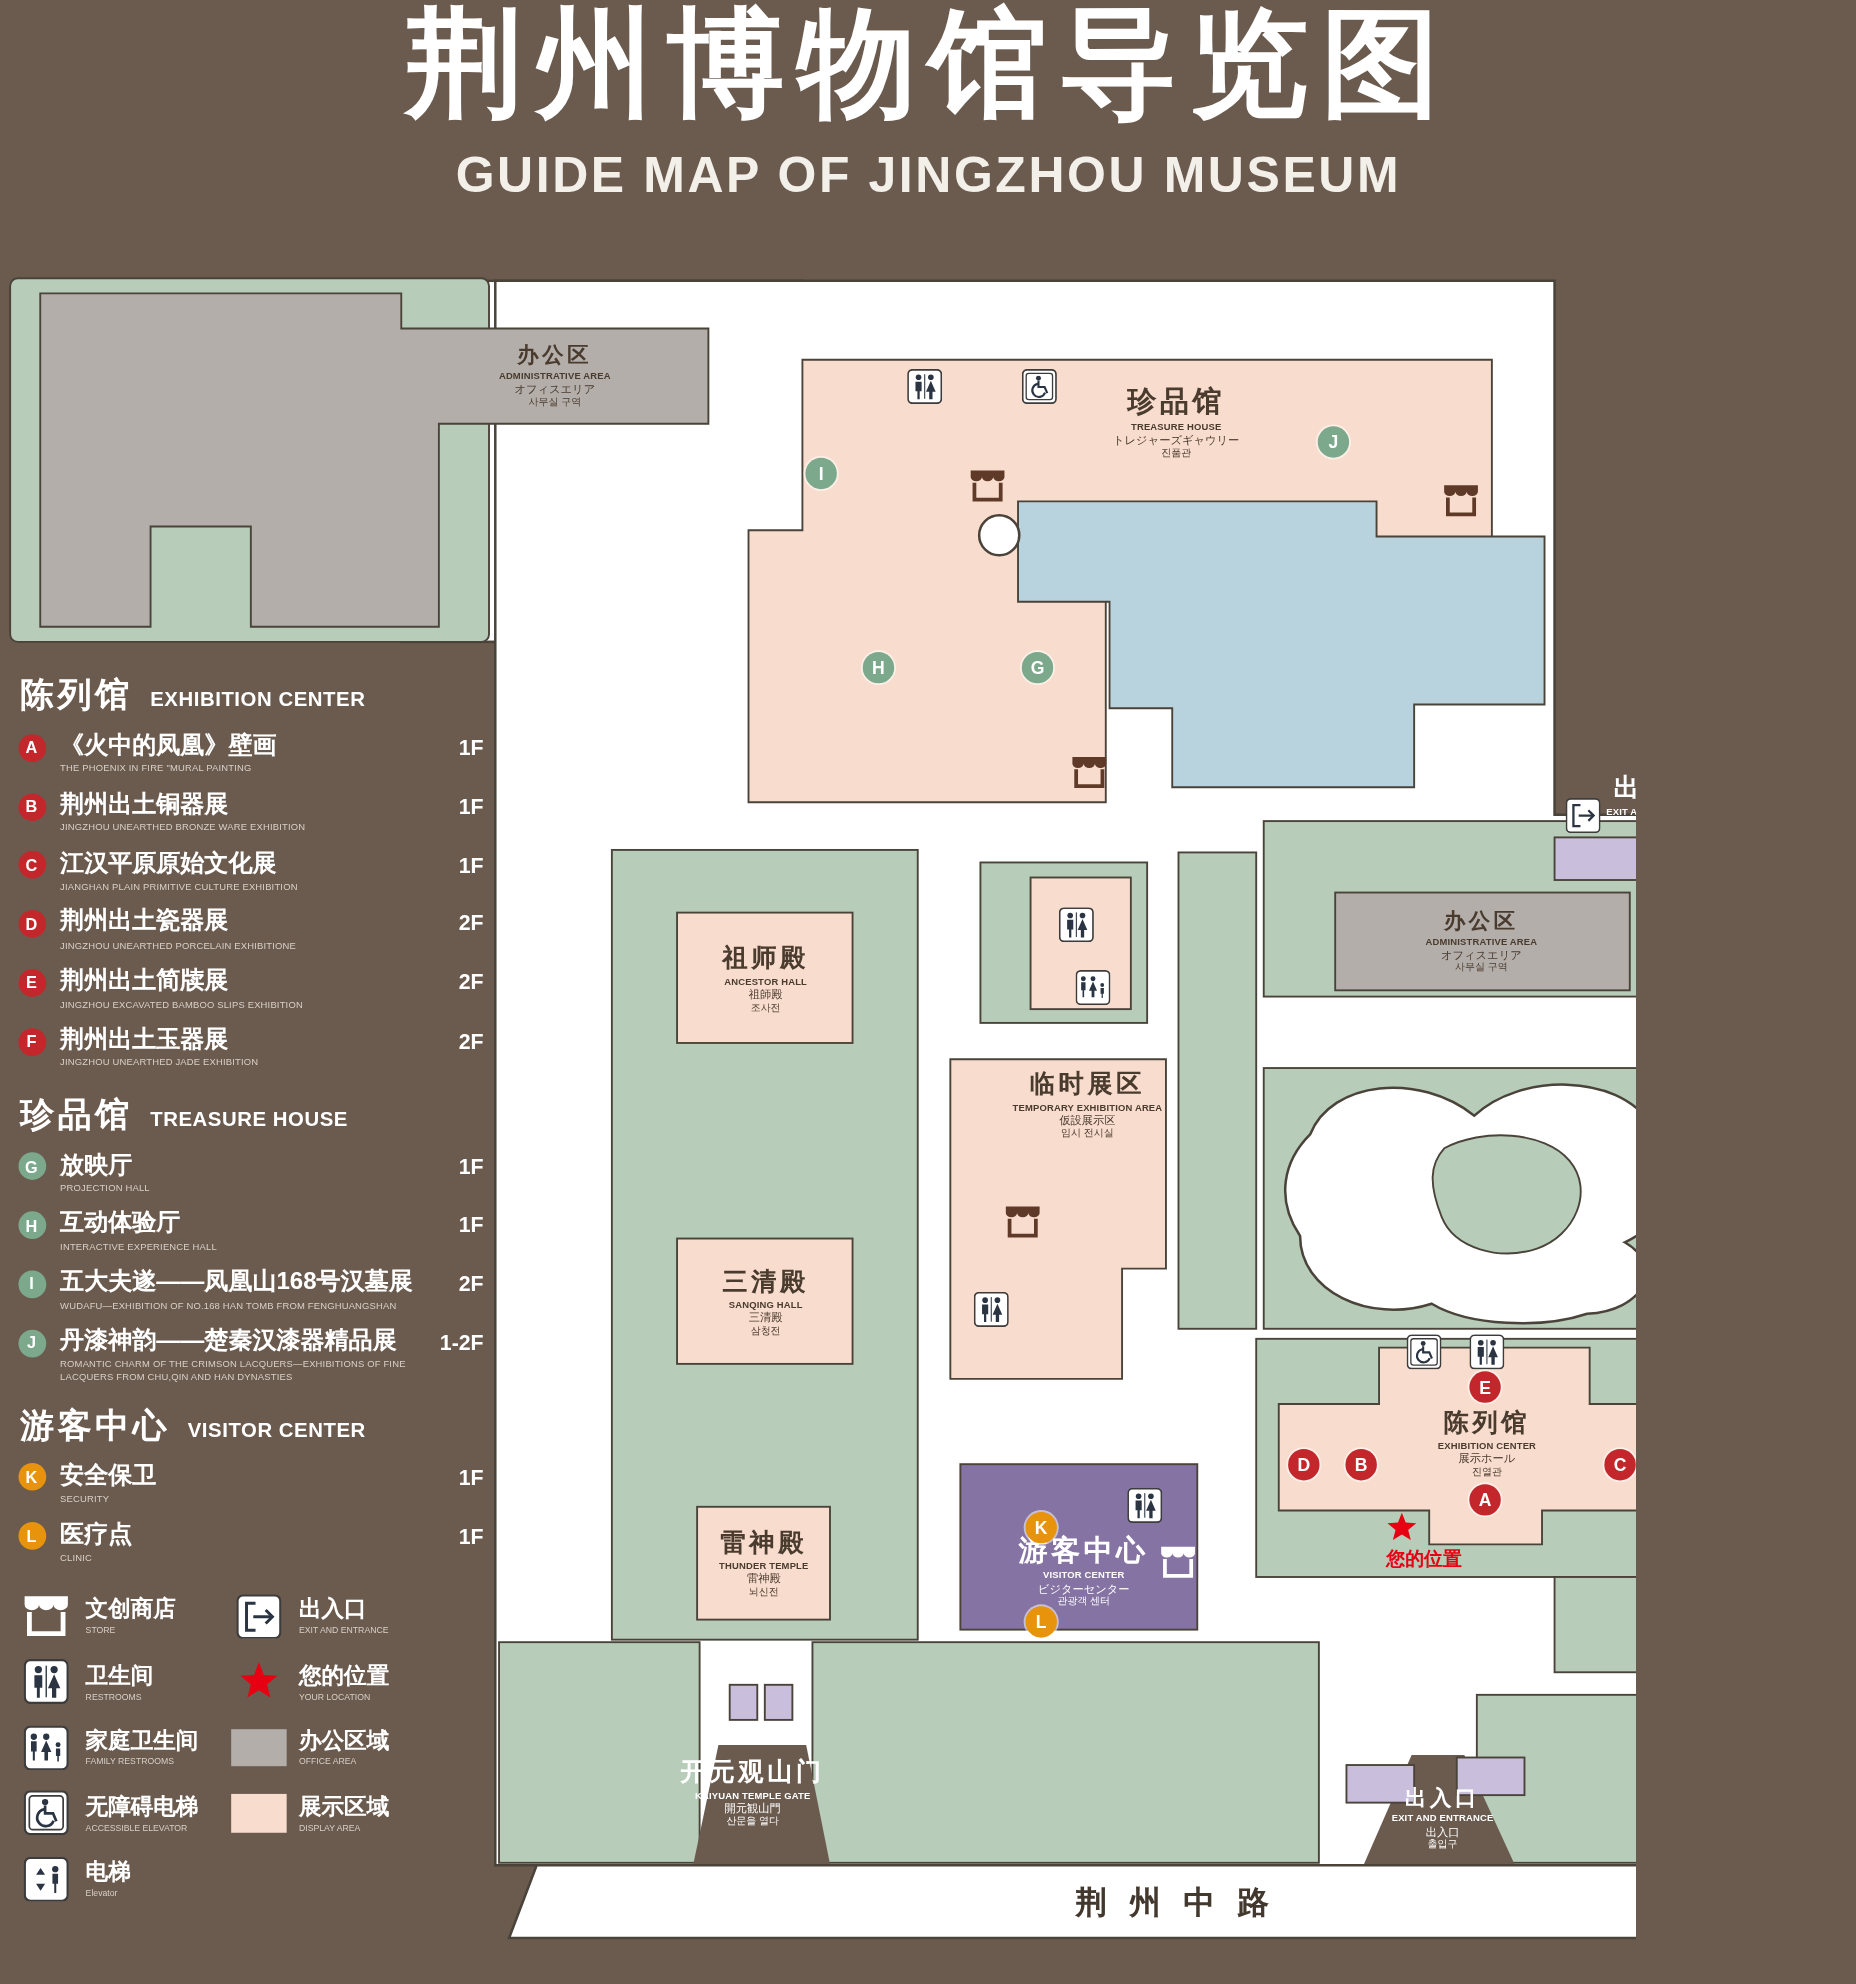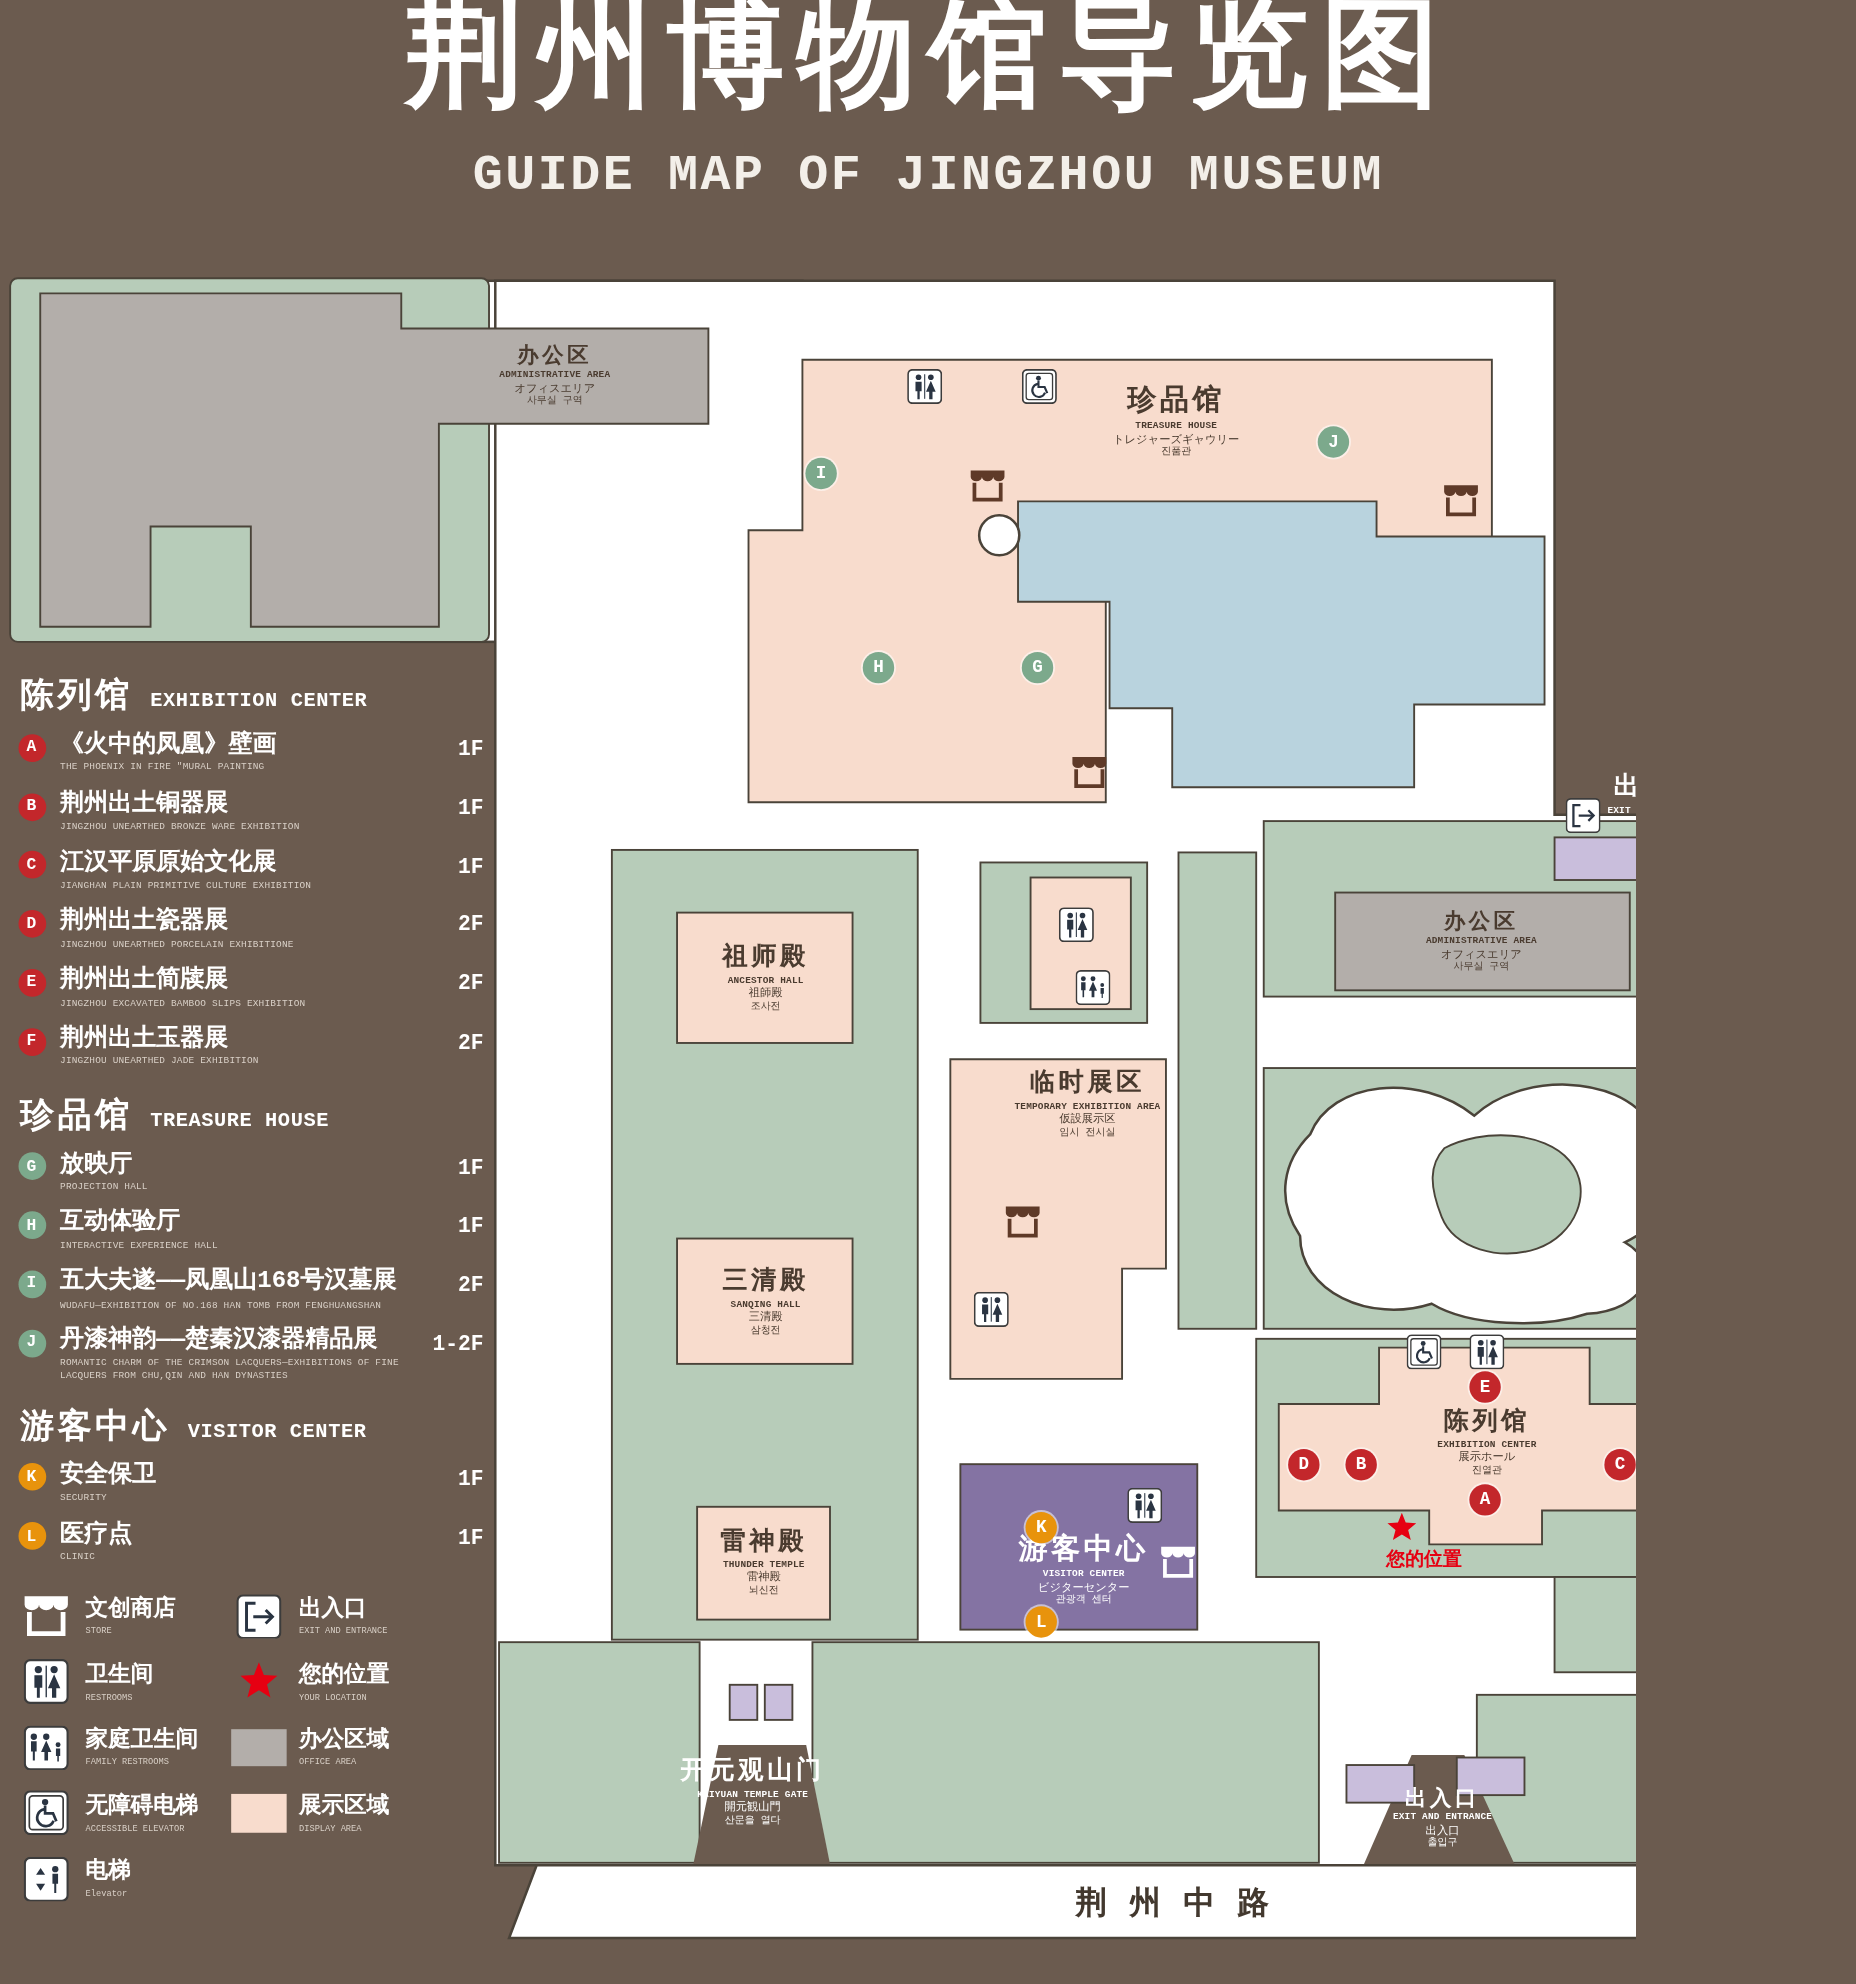--- a/index.html
+++ b/index.html
@@ -1,17 +1,17 @@
 <!DOCTYPE html>
 <html style="font-size:11px"><head>
 <meta charset="utf-8">
 <style>
   html,body{margin:0;padding:0;background:#6B5B4F;}
   #page{position:relative;width:1636px;height:1985px;background:#6B5B4F;overflow:hidden;
-        font-family:Liberation Mono, monospace;}
+        font-family:Liberation Sans, sans-serif;}
   #stage{position:absolute;left:0;top:0;width:1004px;height:1073px;
          transform:scale(1.8494);transform-origin:0 0;}
 
   
   .title-zh{position:absolute;left:0;top:1.4px;width:100%;text-align:center;color:#ffffff;
             font-size:64px;font-weight:900;letter-spacing:6.8px;line-height:1.05;}
   .title-en{position:absolute;left:0;top:80px;width:100%;text-align:center;color:#f3efe9;
             font-size:27px;font-weight:700;letter-spacing:1.4px;}
 
   

